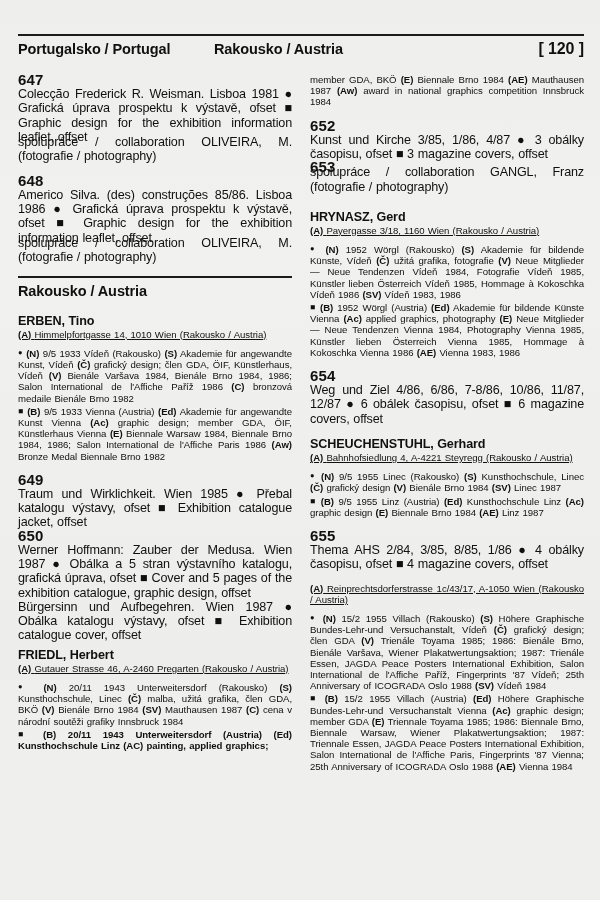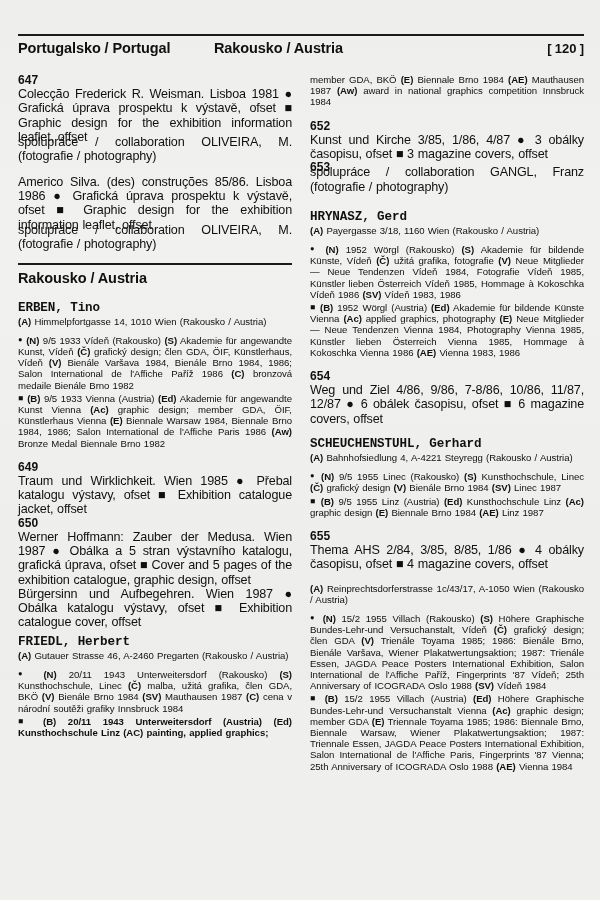--- a/index.html
+++ b/index.html
@@ -38,21 +38,21 @@
     display: flex;
     align-items: baseline;
     margin-top: 4px;
     font-weight: bold;
     font-size: 14.5px;
     letter-spacing: -0.1px;
   }
   .runhead-left { width: 196px; }
   .runhead-mid { flex: 1 1 auto; }
   .runhead-right {
-    font-size: 13px;
+    font-size: 16px;
     font-weight: bold;
     white-space: nowrap;
   }
 
   
   .cols {
     position: absolute;
     left: 18px;
     top: 74px;
     width: 566px;
@@ -61,21 +61,21 @@
     gap: 18px;
   }
   .col {
     width: 274px;
     position: relative;
   }
 
   
   .num {
     font-weight: bold;
-    font-size: 12px;
+    font-size: 15px;
     line-height: 12px;
     margin: 0 0 1px 0;
     letter-spacing: 0.1px;
   }
   .entry {
     font-size: 12.6px;
     line-height: 14.3px;
     text-align: justify;
     margin: 0 0 11px 0;
     letter-spacing: -0.15px;
@@ -95,29 +95,29 @@
     margin: 0 0 14px 0;
     letter-spacing: -0.1px;
   }
 
   .person {
     font-weight: bold;
     font-size: 12.6px;
     line-height: 14px;
     margin: 0 0 1px 0;
     letter-spacing: -0.1px;
-    font-family: Liberation Mono, monospace;
   }
   .addr {
     font-size: 9.6px;
     line-height: 11.2px;
     text-align: justify;
     margin: 0 0 7px 0;
     letter-spacing: -0.05px;
     word-spacing: 0.6px;
+    text-decoration: underline;
   }
   .bio {
     font-size: 9.6px;
     line-height: 11.2px;
     text-align: justify;
     margin: 0 0 12px 0;
     letter-spacing: -0.05px;
     word-spacing: 0.6px;
   }
   .addr .b { font-weight: bold; }
@@ -153,20 +153,21 @@
 
     <div class="col">
 
       <div>
         <div class="num">647</div>
         <div class="entry">Colecção Frederick R. Weisman. Lisboa 1981 ● Grafická úprava prospektu k výstavě, ofset ■ Graphic design for the exhibition information leaflet, offset</div>
       </div>
       <div class="entry" style="margin-top:-9px;">spolupráce / collaboration   OLIVEIRA, M. (fotografie / photography)</div>
 
       <div>
+        <div class="num">648</div>
         <div class="entry">Americo Silva. (des) construções 85/86. Lisboa 1986 ● Grafická úprava prospektu k výstavě, ofset ■ Graphic design for the exhibition information leaflet, offset</div>
       </div>
       <div class="entry" style="margin-top:-9px;">spolupráce / collaboration   OLIVEIRA, M. (fotografie / photography)</div>
 
       <div class="sect-rule"></div>
       <div class="sect-title">Rakousko / Austria</div>
 
       <div>
         <div class="person">ERBEN, Tino</div>
         <div class="addr"><span class="b">(A)</span> <span>Himmelpfortgasse 14, 1010 Wien (Rakousko / Austria)</span></div>
@@ -217,21 +218,21 @@
 
       <div>
         <div class="person">HRYNASZ, Gerd</div>
         <div class="addr"><span class="b">(A)</span> <span>Payergasse 3/18, 1160 Wien (Rakousko / Austria)</span></div>
         <div class="bio"><span class="lead-dot"></span> <span><b>(N)</b> 1952 Wörgl (Rakousko) <b>(S)</b> Akademie für bildende Künste, Vídeň <b>(Č)</b> užitá grafika, fotografie <b>(V)</b> Neue Mitglieder — Neue Tendenzen Vídeň 1984, Fotografie Vídeň 1985, Künstler lieben Österreich Vídeň 1985, Hommage à Kokoschka Vídeň 1986 <b>(SV)</b> Vídeň 1983, 1986</span></div>
         <div class="bio" style="margin-top:-10px;"><span class="lead-sq"></span> <span><b>(B)</b> 1952 Wörgl (Austria) <b>(Ed)</b> Akademie für bildende Künste Vienna <b>(Ac)</b> applied graphics, photography <b>(E)</b> Neue Mitglieder — Neue Tendenzen Vienna 1984, Photography Vienna 1985, Künstler lieben Österreich Vienna 1985, Hommage à Kokoschka Vienna 1986 <b>(AE)</b> Vienna 1983, 1986</span></div>
       </div>
 
       <div>
         <div class="num">654</div>
-        <div class="entry">Weg und Ziel 4/86, 9/86, 7-8/86, 10/86, 11/87, 12/87 ● 6 obálek časopisu, ofset ■ 6 magazine covers, offset</div>
+        <div class="entry">Weg und Ziel 4/86, 6/86, 7-8/86, 10/86, 11/87, 12/87 ● 6 obálek časopisu, ofset ■ 6 magazine covers, offset</div>
       </div>
 
       <div class="gap-lg"></div>
 
       <div>
         <div class="person">SCHEUCHENSTUHL, Gerhard</div>
         <div class="addr"><span class="b">(A)</span> <span>Bahnhofsiedlung 4, A-4221 Steyregg (Rakousko / Austria)</span></div>
         <div class="bio"><span class="lead-dot"></span> <span><b>(N)</b> 9/5 1955 Linec (Rakousko) <b>(S)</b> Kunsthochschule, Linec <b>(Č)</b> grafický design <b>(V)</b> Bienále Brno 1984 <b>(SV)</b> Linec 1987</span></div>
         <div class="bio" style="margin-top:-10px;"><span class="lead-sq"></span> <span><b>(B)</b> 9/5 1955 Linz (Austria) <b>(Ed)</b> Kunsthochschule Linz <b>(Ac)</b> graphic design <b>(E)</b> Biennale Brno 1984 <b>(AE)</b> Linz 1987</span></div>
       </div>

